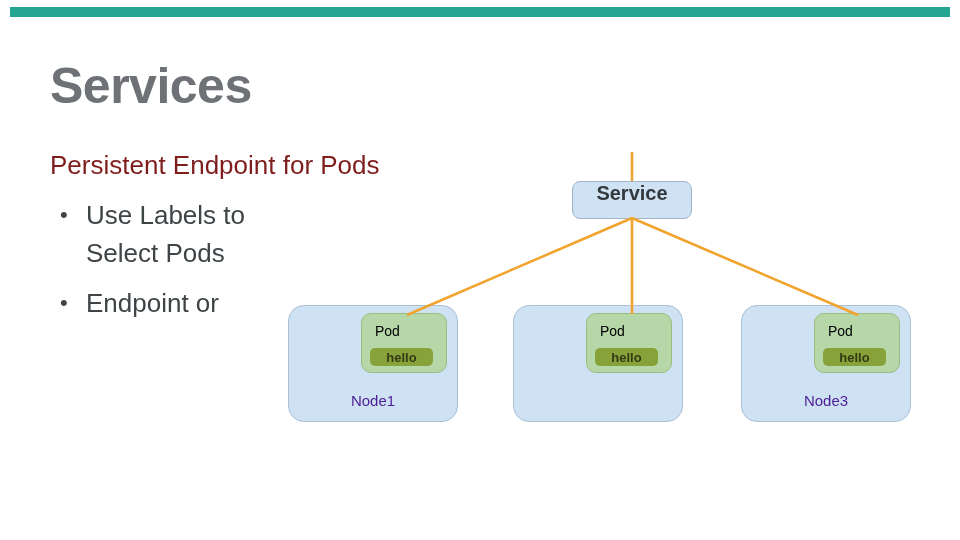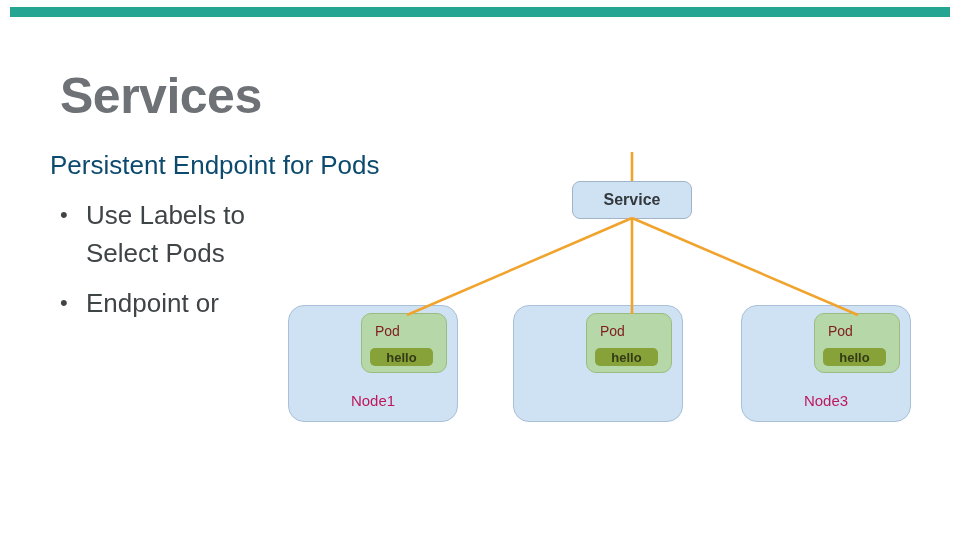--- a/index.html
+++ b/index.html
@@ -12,31 +12,31 @@
   }
   .accent-bar {
     position: absolute;
     left: 10px; top: 7px;
     width: 940px; height: 10px;
     background: #27A593;
   }
   .title {
     position: absolute;
     left: 50px; top: 60px;
-    margin: 10px;
+    margin: 0;
     font-size: 50px; line-height: 52px;
     font-weight: bold;
     letter-spacing: -0.5px;
     color: #6E7276;
   }
   .subtitle {
     position: absolute;
     left: 50px; top: 148px;
     font-size: 26px; line-height: 34px;
-    color: #0c4a6e;
+    color: #7f1d1d;
   }
   .bullets {
     position: absolute;
     left: 60px; top: 196px;
     width: 260px;
     margin: 0; padding: 0;
     list-style: none;
   }
   .bullets li {
     display: flex;
@@ -50,22 +50,22 @@
     font-size: 22px;
     color: #3F4447;
   }
   .box { position: absolute; box-sizing: border-box; }
   .service-box {
     left: 572px; top: 181px;
     width: 120px; height: 38px;
     background: #CFE2F3;
     border: 1.5px solid #9FB4C9;
     border-radius: 8px;
-    display: flex; align-items: center; justify-content: center;
-    font-size: 16px; font-weight: bold; color: #33383D;
+    display: flex; align-items: flex-start; justify-content: center;
+    font-size: 20px; font-weight: bold; color: #33383D;
     z-index: 2;
   }
   .node-box {
     top: 305px;
     width: 170px; height: 117px;
     background: #CFE2F3;
     border: 1.5px solid #A9C0D8;
     border-radius: 16px;
     z-index: 1;
   }
@@ -77,37 +77,37 @@
     left: 72px; top: 7px;
     width: 86px; height: 60px;
     background: #B6D7A8;
     border: 1.2px solid #9ABD7F;
     border-radius: 10px;
     box-sizing: border-box;
   }
   .pod-label {
     position: absolute;
     left: 13px; top: 9px;
-    font-size: 14px; color: #7f1d1d;
+    font-size: 14px; color: #000000;
   }
   .hello-pill {
     position: absolute;
     left: 8px; top: 34px;
     width: 63px; height: 18px;
     background: #88A23A;
     border-radius: 5px;
     display: flex; align-items: center; justify-content: center;
     font-size: 13px; font-weight: bold; color: #333B16;
   }
   .node-label {
     position: absolute;
     left: 0; bottom: 12px;
     width: 100%;
     text-align: center;
-    font-size: 15px; color: #be185d;
+    font-size: 15px; color: #4c1d95;
   }
   .connectors {
     position: absolute;
     left: 0; top: 0;
     width: 960px; height: 540px;
     z-index: 5;
     pointer-events: none;
   }
 </style>
 </head>

